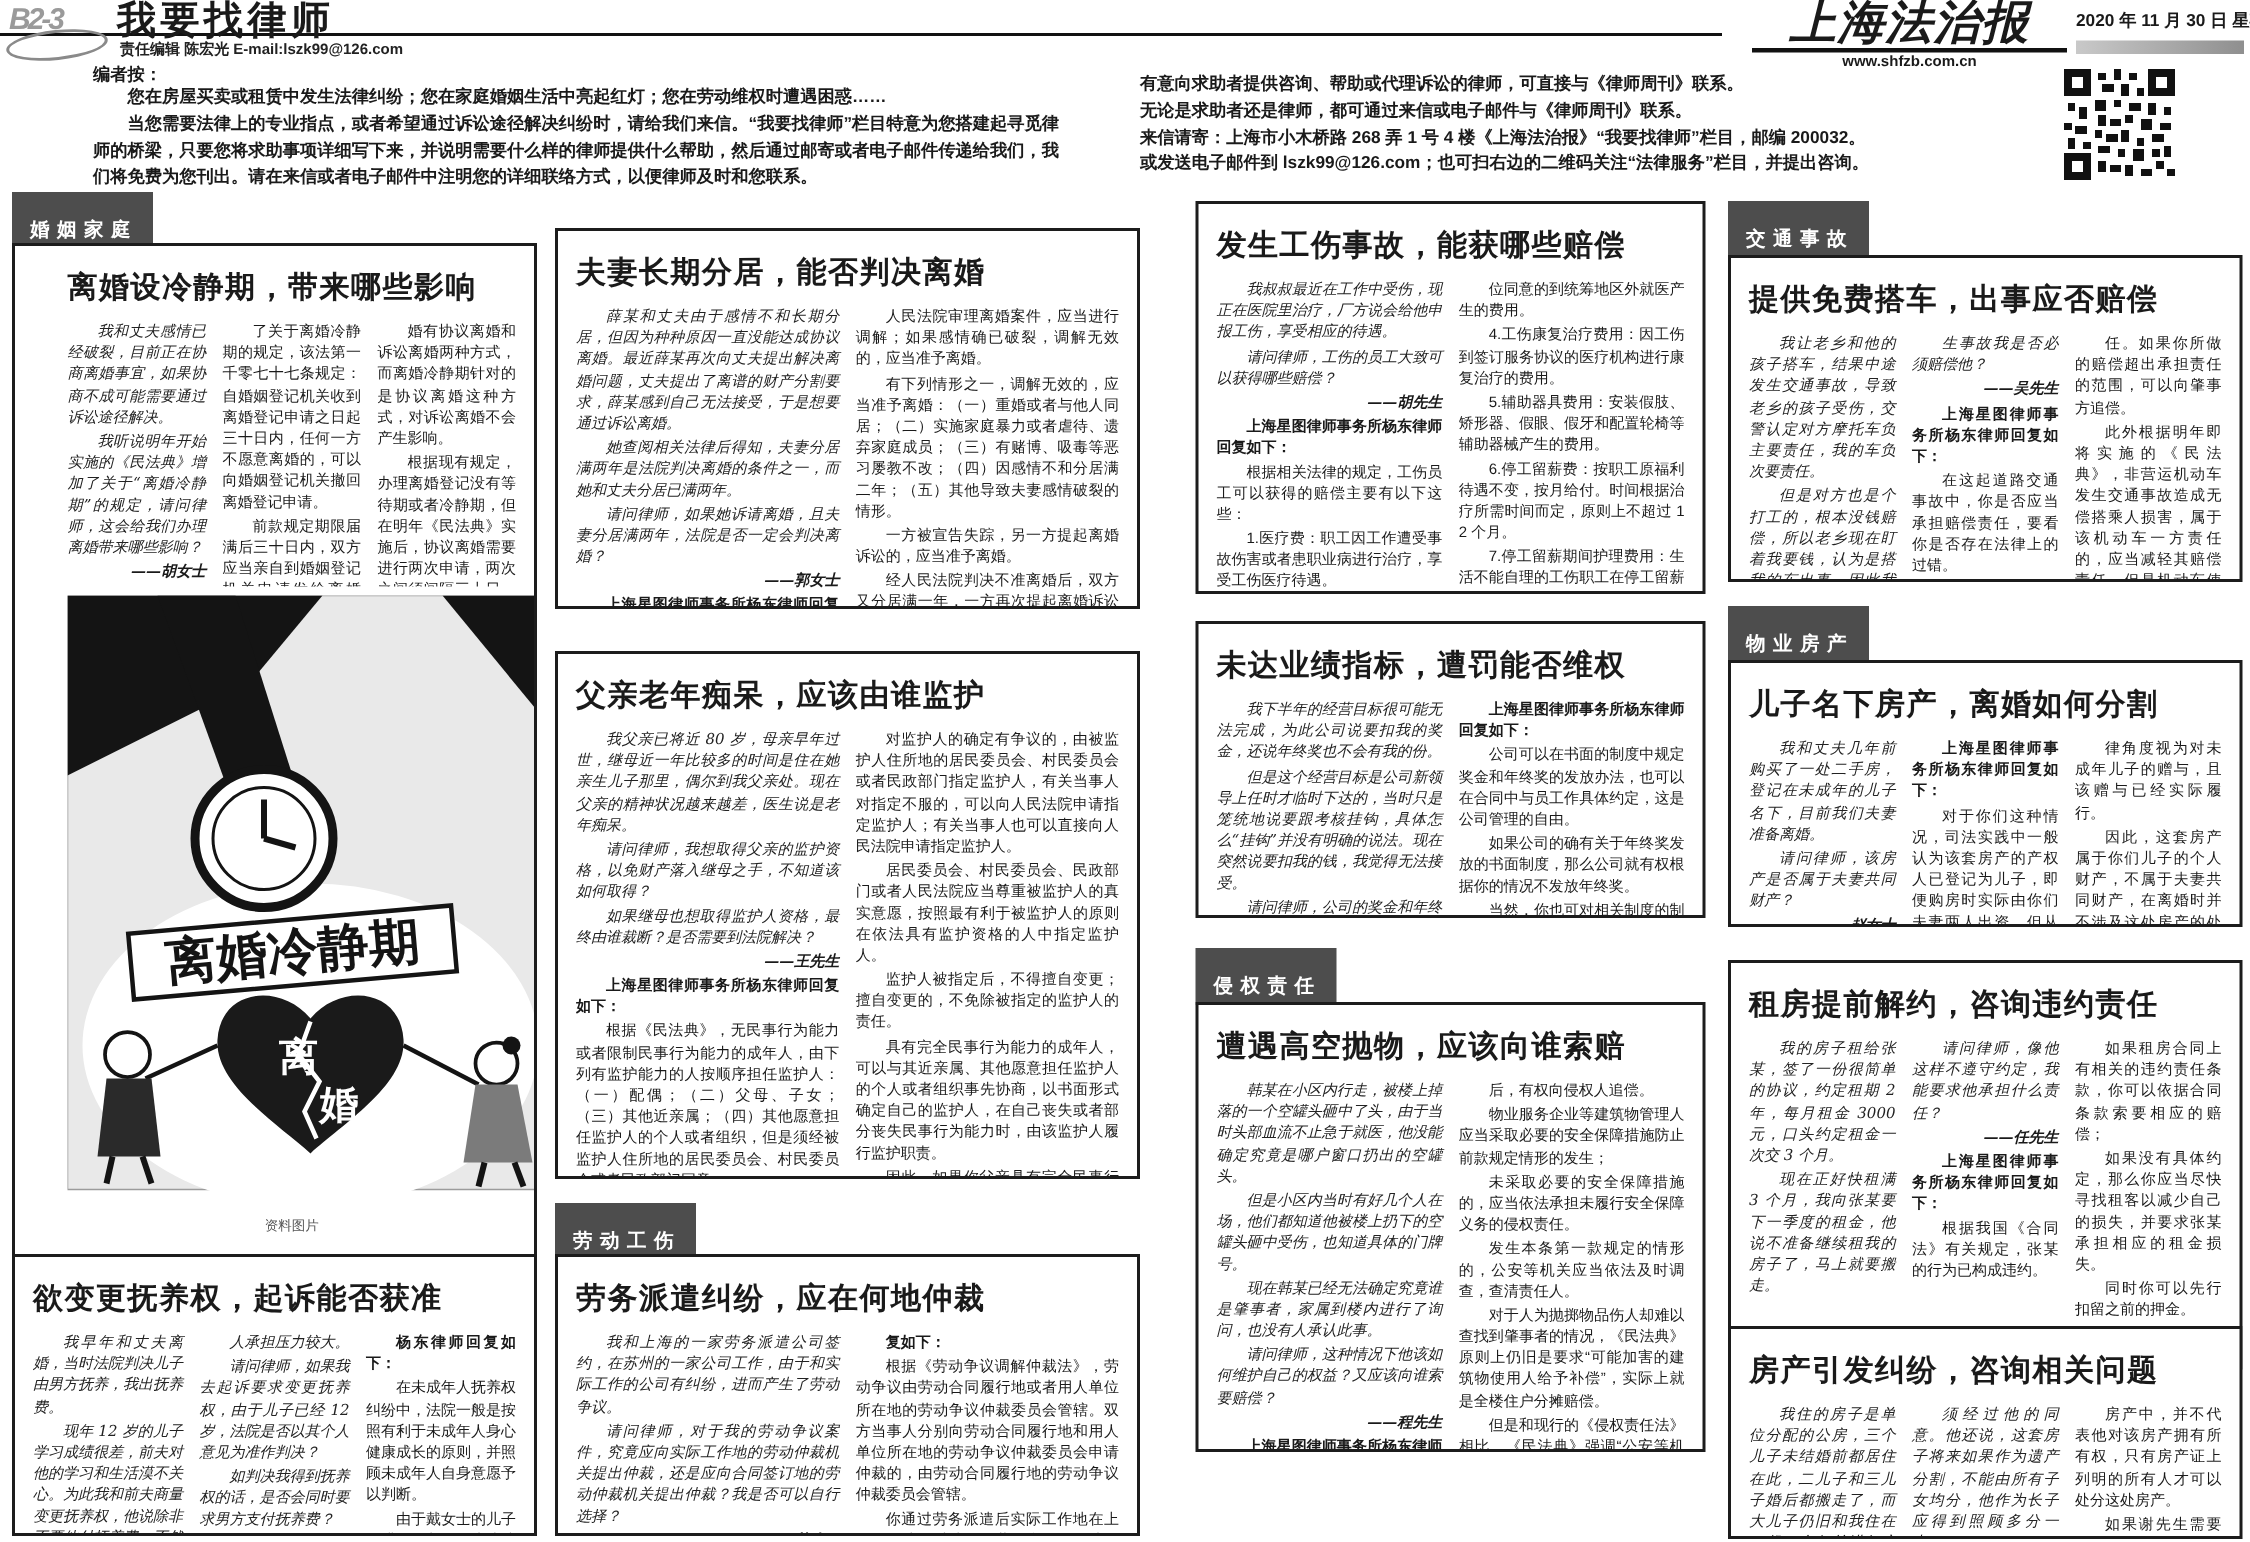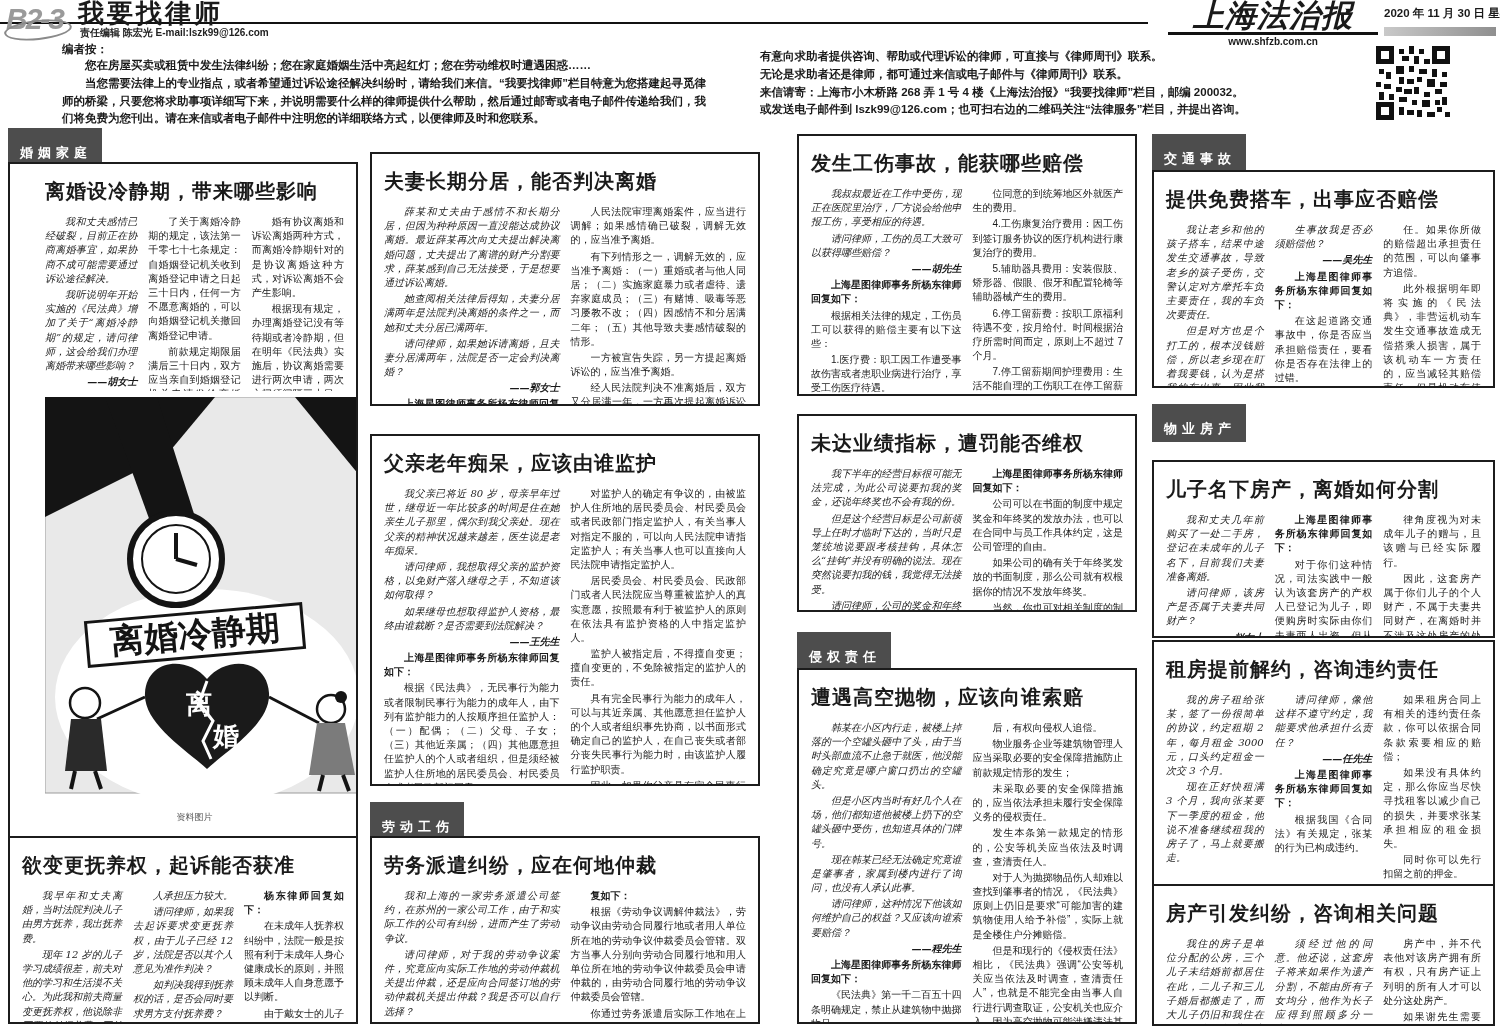--- a/index.html
+++ b/index.html
@@ -2,21 +2,21 @@
 <html><head>
 <meta charset="utf-8">
 <style>
   html,body{margin:0;padding:0;background:#fff;}
   body{font-family:"Liberation Sans","DejaVu Sans",sans-serif;color:#1a1a1a;}
   #page{position:relative;width:1500px;height:1028px;background:#fff;overflow:hidden;}
 
   
   #header-rule{position:absolute;left:0;top:22px;width:1148px;border-top:2px solid #111;}
   #badge{position:absolute;left:6px;top:2px;width:62px;height:34px;}
-  #badge .b{font-style:italic;font-weight:bold;font-size:30px;color:#9a9a9a;letter-spacing:-2px;}
+  #badge .b{font-style:italic;font-weight:bold;font-size:20px;color:#9a9a9a;letter-spacing:-2px;}
   #badge .swoosh{position:absolute;left:-2px;top:18px;width:64px;height:16px;border:2px solid #8a8a8a;border-radius:50%;transform:rotate(-6deg);}
   #page-title{position:absolute;left:78px;top:-4px;font-size:26px;font-weight:bold;letter-spacing:3px;}
   #editor-line{position:absolute;left:80px;top:26px;font-size:10px;font-weight:bold;color:#222;}
   #masthead{position:absolute;left:1168px;top:0px;width:210px;text-align:center;}
   #masthead .m-name{font-family:"DejaVu Serif",serif;font-style:italic;font-weight:bold;font-size:31px;letter-spacing:1px;line-height:1;}
   #masthead .m-site{font-size:10px;font-weight:bold;border-top:3px solid #111;margin-top:1px;padding-top:1px;}
   #date-block{position:absolute;left:1384px;top:6px;width:112px;}
   #date-block .d-text{font-size:11.5px;font-weight:bold;white-space:nowrap;}
   #date-block .d-bar{margin-top:6px;height:9px;background:linear-gradient(to right,#c9c9c9,#8f8f8f);}
 
@@ -283,21 +283,21 @@
               <p class="p-q">请问律师，工伤的员工大致可以获得哪些赔偿？</p>
               <p class="p-sig">——胡先生</p>
               <p class="p-firm">上海星图律师事务所杨东律师回复如下：</p>
               <p class="p-a">根据相关法律的规定，工伤员工可以获得的赔偿主要有以下这些：</p>
               <p class="p-a">1.医疗费：职工因工作遭受事故伤害或者患职业病进行治疗，享受工伤医疗待遇。</p>
             </div>
             <div class="art-col">
               <p class="p-a">位同意的到统筹地区外就医产生的费用。</p>
               <p class="p-a">4.工伤康复治疗费用：因工伤到签订服务协议的医疗机构进行康复治疗的费用。</p>
               <p class="p-a">5.辅助器具费用：安装假肢、矫形器、假眼、假牙和配置轮椅等辅助器械产生的费用。</p>
-              <p class="p-a">6.停工留薪费：按职工原福利待遇不变，按月给付。时间根据治疗所需时间而定，原则上不超过 7 个月。</p>
+              <p class="p-a">6.停工留薪费：按职工原福利待遇不变，按月给付。时间根据治疗所需时间而定，原则上不超过 12 个月。</p>
               <p class="p-a">7.停工留薪期间护理费用：生活不能自理的工伤职工在停工留薪期需要护理产生的费用。</p>
             </div>
           </div>
         </div>
     </div>
     <div class="art-box" style="left:0;top:414px;width:340px;height:198px;">
       <div>
           <h2 class="art-title">未达业绩指标，遭罚能否维权</h2>
           <div class="art-cols">
             <div class="art-col">
@@ -308,21 +308,21 @@
             <div class="art-col">
               <p class="p-firm">上海星图律师事务所杨东律师回复如下：</p>
               <p class="p-a">公司可以在书面的制度中规定奖金和年终奖的发放办法，也可以在合同中与员工作具体约定，这是公司管理的自由。</p>
               <p class="p-a">如果公司的确有关于年终奖发放的书面制度，那么公司就有权根据你的情况不发放年终奖。</p>
               <p class="p-a">当然，你也可对相关制度的制定程序和效力提出质疑，要求劳动仲裁和法院作出裁断。</p>
             </div>
           </div>
         </div>
     </div>
     <div class="section-label" style="position:absolute;left:0;top:632px;">侵权责任</div>
-    <div class="art-box" style="left:0;top:668px;width:340px;height:356px;">
+    <div class="art-box" style="left:0;top:668px;width:340px;height:300px;">
       <div>
           <h2 class="art-title">遭遇高空抛物，应该向谁索赔</h2>
           <div class="art-cols">
             <div class="art-col">
               <p class="p-q">韩某在小区内行走，被楼上掉落的一个空罐头砸中了头，由于当时头部血流不止急于就医，他没能确定究竟是哪户窗口扔出的空罐头。</p>
               <p class="p-q">但是小区内当时有好几个人在场，他们都知道他被楼上扔下的空罐头砸中受伤，也知道具体的门牌号。</p>
               <p class="p-q">现在韩某已经无法确定究竟谁是肇事者，家属到楼内进行了询问，也没有人承认此事。</p>
               <p class="p-q">请问律师，这种情况下他该如何维护自己的权益？又应该向谁索要赔偿？</p>
               <p class="p-sig">——程先生</p>
               <p class="p-firm">上海星图律师事务所杨东律师回复如下：</p>
@@ -359,21 +359,21 @@
               <p class="p-a">现交警认定你负次要责任，那么你应当承担相应的人身损害的赔偿责</p>
             </div>
             <div class="art-col">
               <p class="p-a">任。如果你所做的赔偿超出承担责任的范围，可以向肇事方追偿。</p>
               <p class="p-a">此外根据明年即将实施的《民法典》，非营运机动车发生交通事故造成无偿搭乘人损害，属于该机动车一方责任的，应当减轻其赔偿责任，但是机动车使用人有故意或者重大过失的除外。</p>
             </div>
           </div>
         </div>
     </div>
     <div class="section-label" style="position:absolute;left:0;top:404px;">物业房产</div>
-    <div class="art-box" style="left:0;top:440px;width:343px;height:178px;margin-top:20px;">
+    <div class="art-box" style="left:0;top:440px;width:343px;height:178px;">
       <div>
           <h2 class="art-title">儿子名下房产，离婚如何分割</h2>
           <div class="art-cols">
             <div class="art-col">
               <p class="p-q">我和丈夫几年前购买了一处二手房，登记在未成年的儿子名下，目前我们夫妻准备离婚。</p>
               <p class="p-q">请问律师，该房产是否属于夫妻共同财产？</p>
               <p class="p-sig">——赵女士</p>
             </div>
             <div class="art-col">
               <p class="p-firm">上海星图律师事务所杨东律师回复如下：</p>

